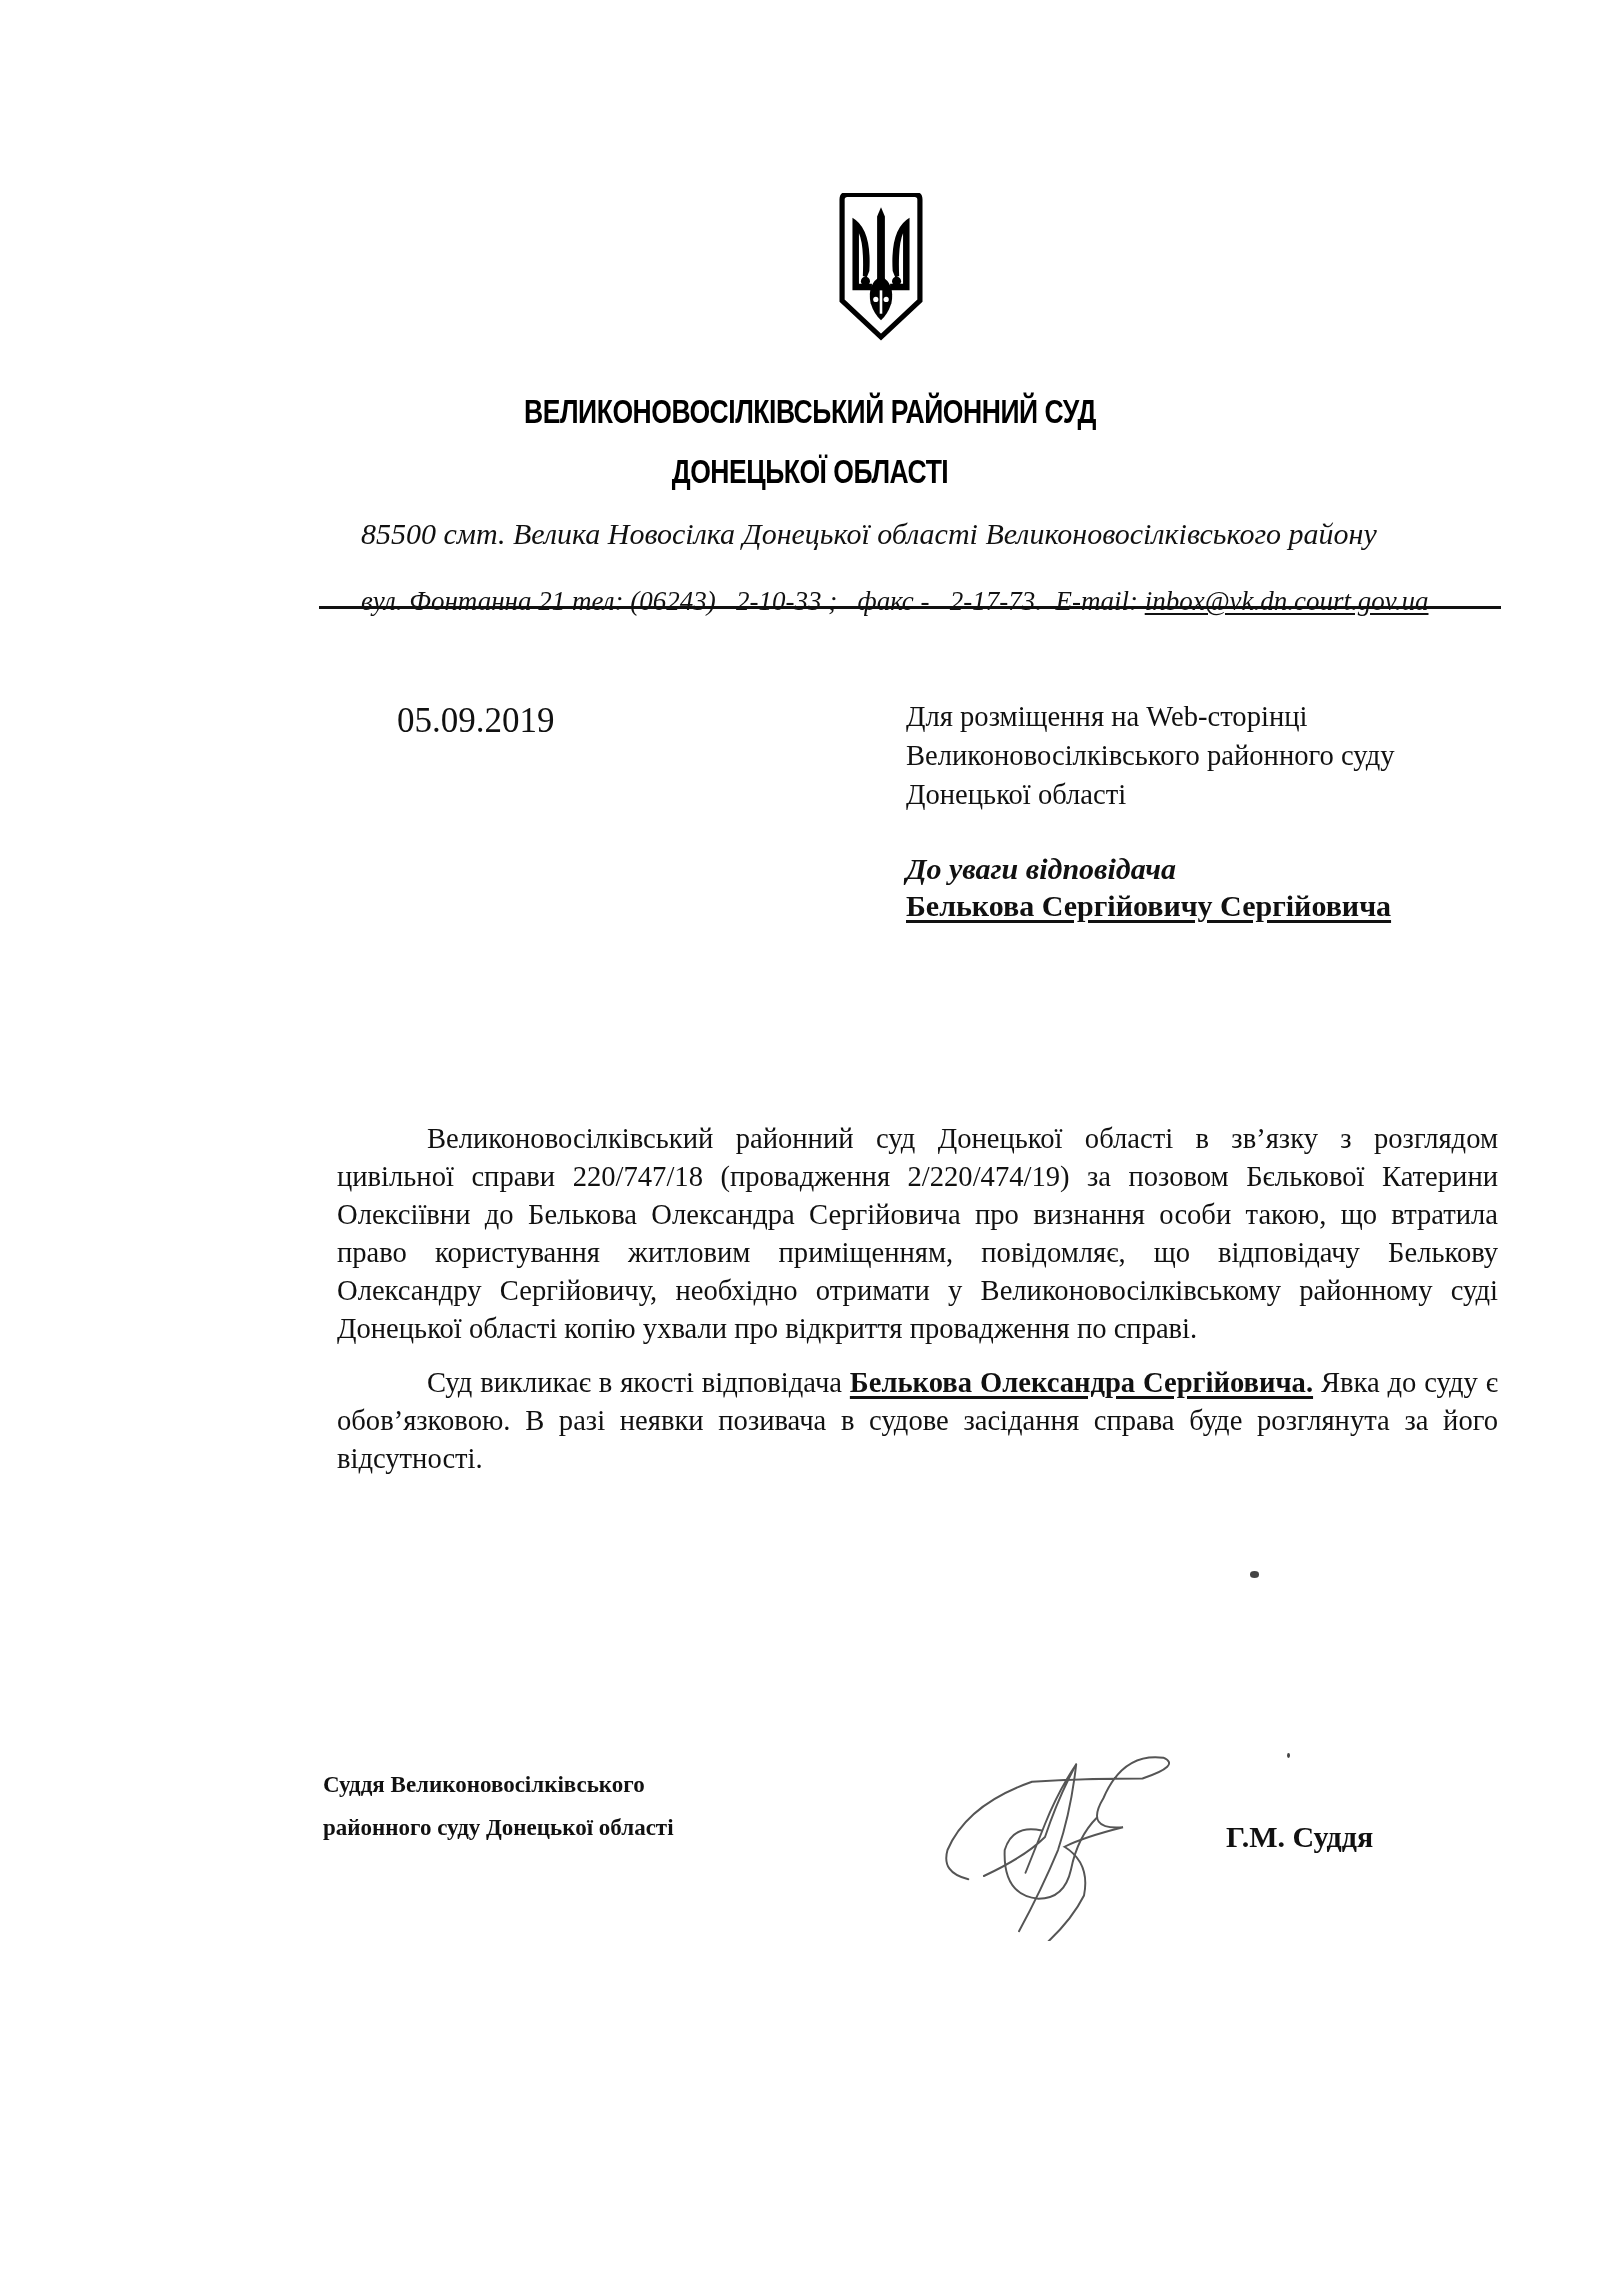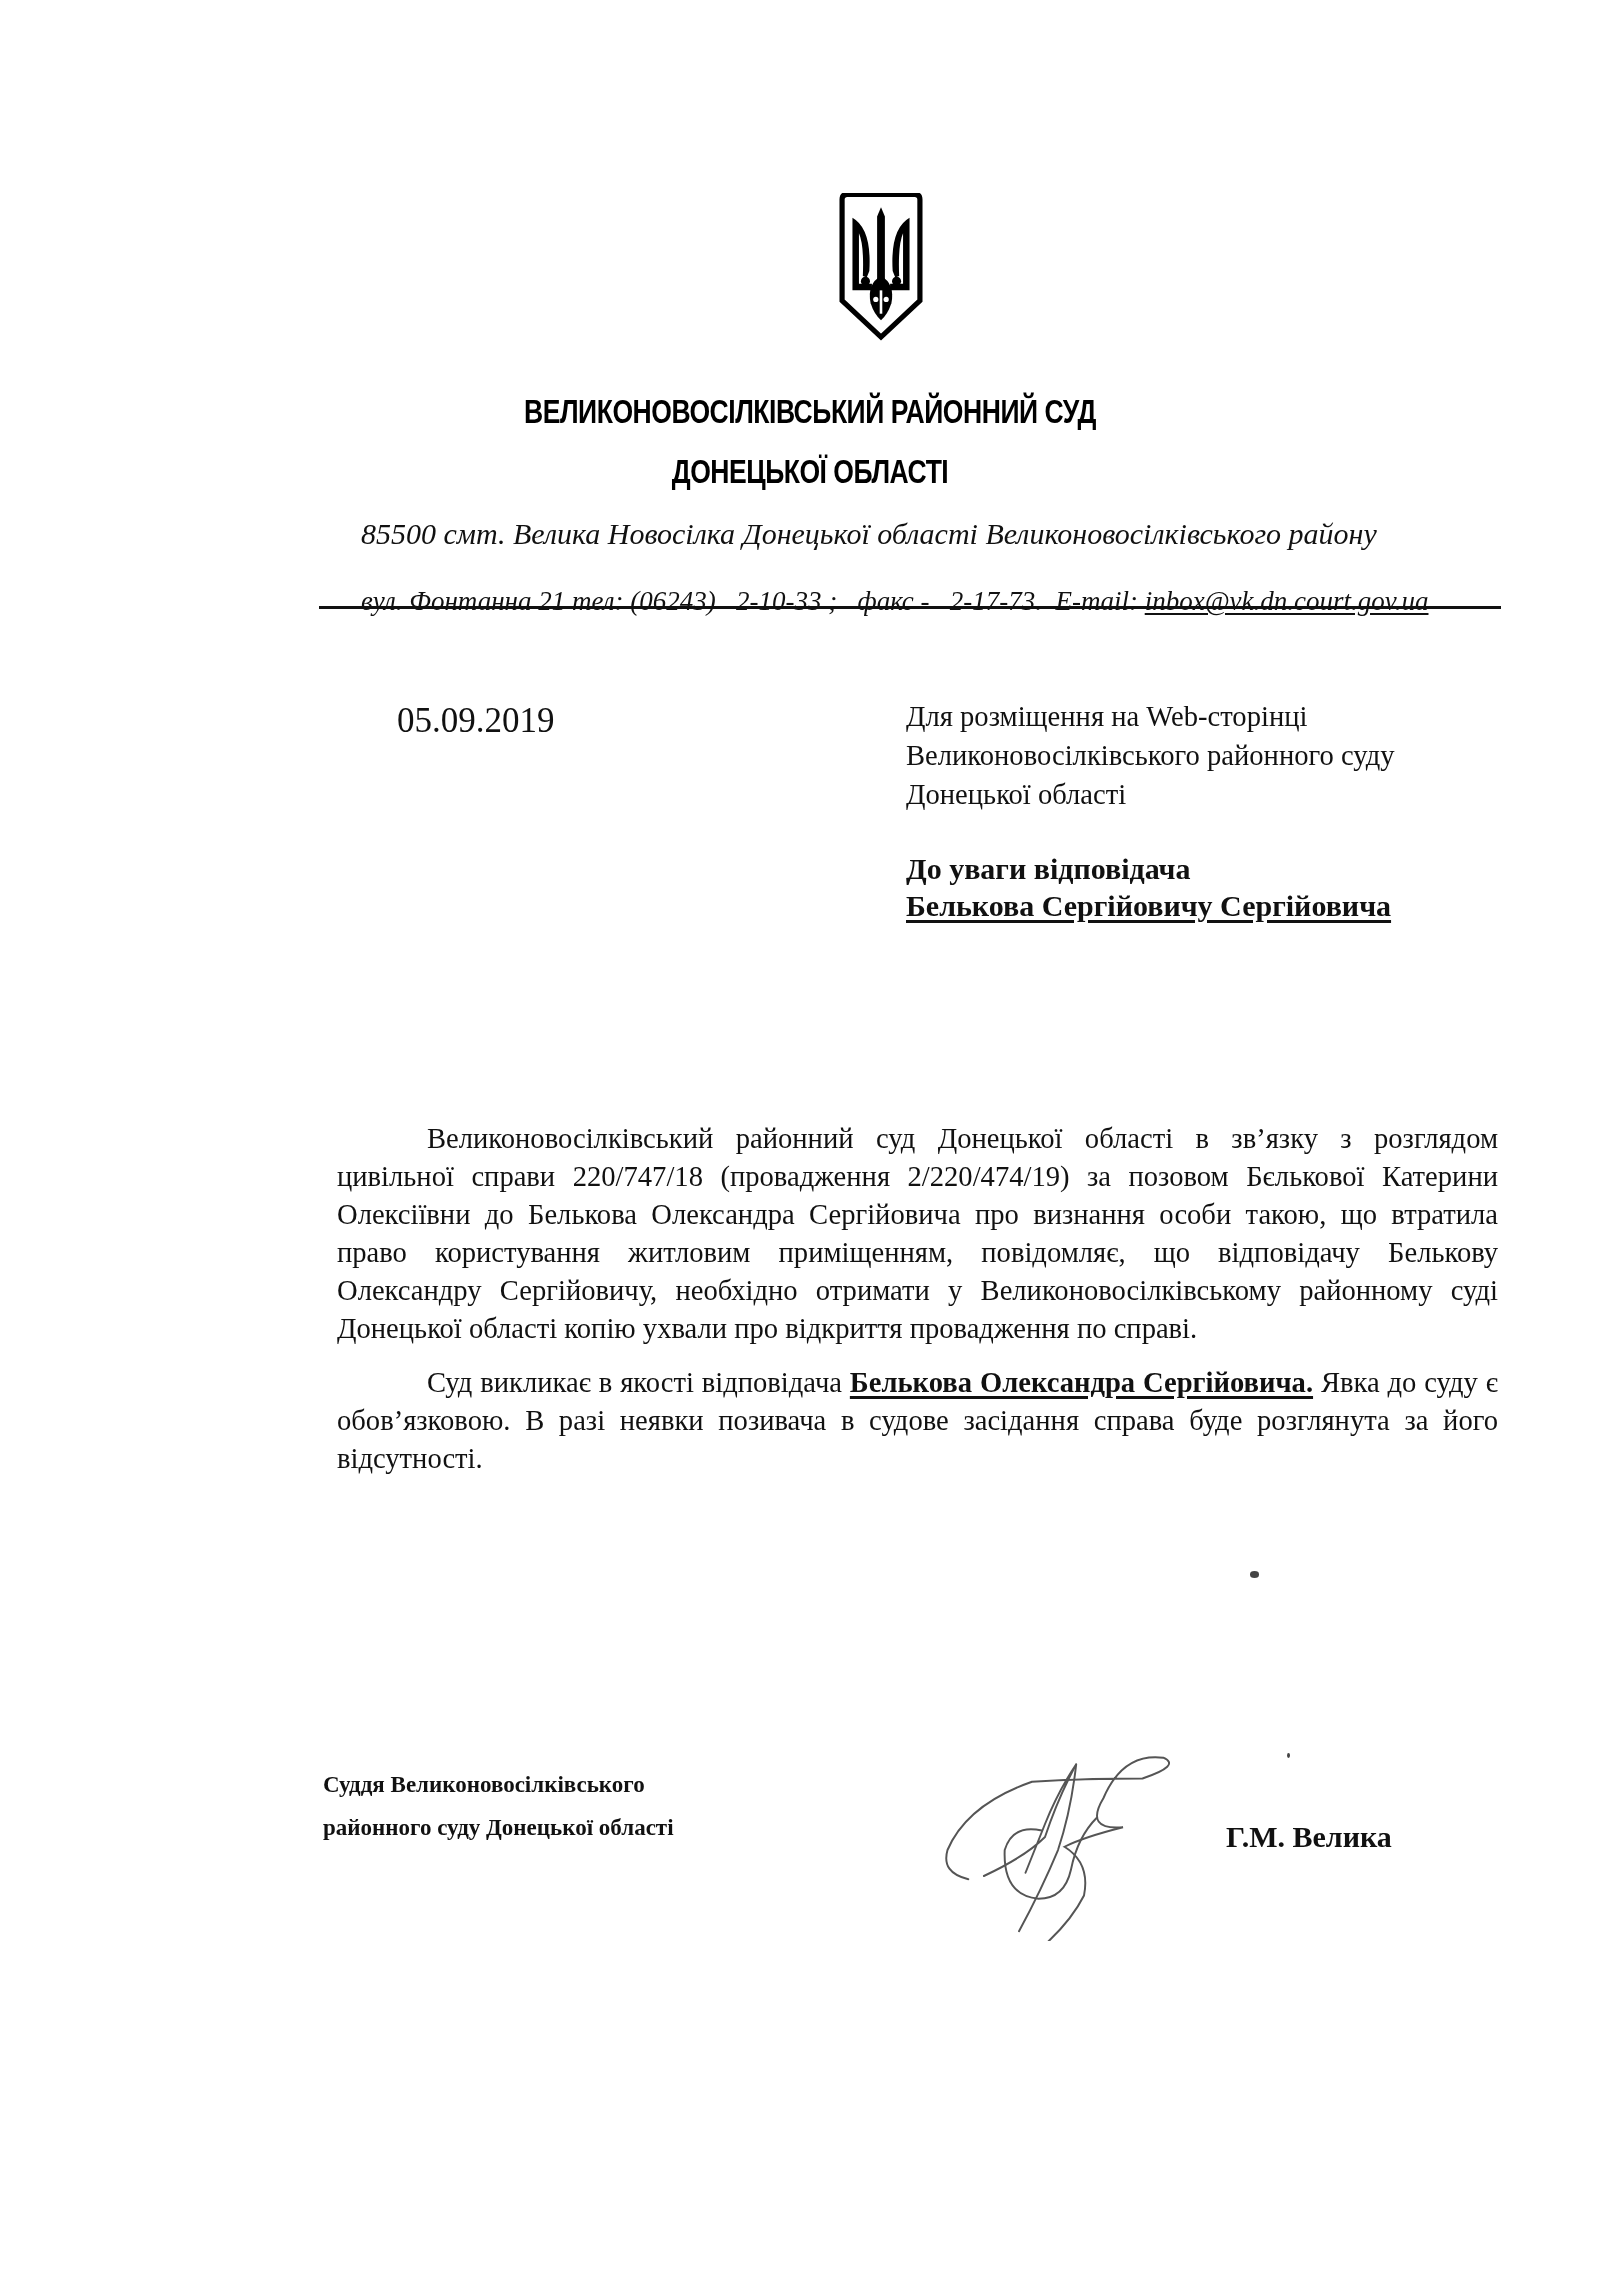--- a/index.html
+++ b/index.html
@@ -26,21 +26,21 @@
     #addr2 { left: 361px; top: 586px; font-size: 27px; }
     #addr2 .email { text-decoration: underline; text-underline-offset: 3.2px; }
     #rule { left: 319px; top: 606px; width: 1182px; height: 3.2px; background: #111; }
     
     #date { left: 373px; top: 701px; font-size: 35px; margin-left: 24px; }
     .dest { left: 906px; font-size: 28.6px; white-space: nowrap; }
     #dest1 { top: 701px; }
     #dest2 { top: 740px; }
     #dest3 { top: 779px; }
     .attn { left: 906px; font-size: 30px; font-weight: bold; white-space: nowrap; }
-    #attn1 { top: 852px; }
+    #attn1 { top: 852px; font-style: italic; }
     #attn2 { top: 889px; text-decoration: underline; text-decoration-thickness: 3.2px; text-underline-offset: 3.9px; }
     
     #body {
       left: 321px; top: 1104px; width: 1193px;
       font-size: 28.6px; line-height: 38px; text-align: justify;
     }
     #body p { margin: 16px; text-indent: 90px; }
     #body .b { font-weight: bold; text-decoration: underline; text-decoration-thickness: 2.6px; text-underline-offset: 3.9px; }
     
     .sig-label { left: 323px; font-size: 23px; font-weight: bold; white-space: nowrap; }
@@ -99,14 +99,14 @@
 <div id="sig1" class="abs sig-label">Суддя Великоновосілківського</div>
 <div id="sig2" class="abs sig-label">районного суду Донецької області</div>
 
 <svg id="signature" class="abs" viewBox="0 0 480 340" fill="none" stroke="#555" stroke-width="3" stroke-linecap="round">
   <path d="M62 245 Q20 235 30 200 Q60 130 160 95 Q240 90 330 90 Q390 70 362 58 Q300 50 270 120 Q240 170 300 165 Q240 180 210 195 Q250 220 240 270 Q220 310 175 350"></path>
   <path d="M86 240 Q150 210 180 180 Q200 120 228 68 Q200 110 180 160 Q160 210 150 235"></path>
   <path d="M175 170 Q130 160 118 200 Q115 270 170 275 Q210 275 220 230 Q230 180 260 150"></path>
   <path d="M228 68 Q220 140 200 200 Q175 260 140 325"></path>
 </svg>
 
-<div id="sig-name" class="abs">Г.М. Велика</div>
+<div id="sig-name" class="abs">Г.М. Суддя</div>
 
 
 </body></html>

